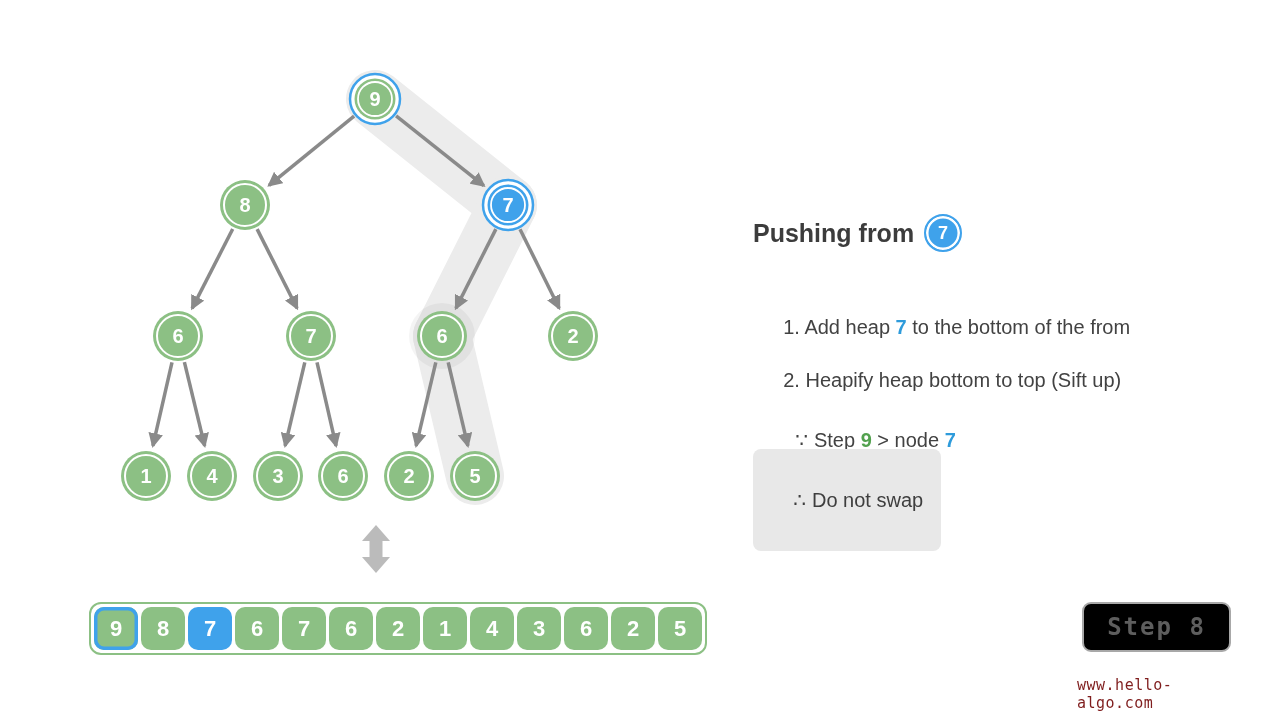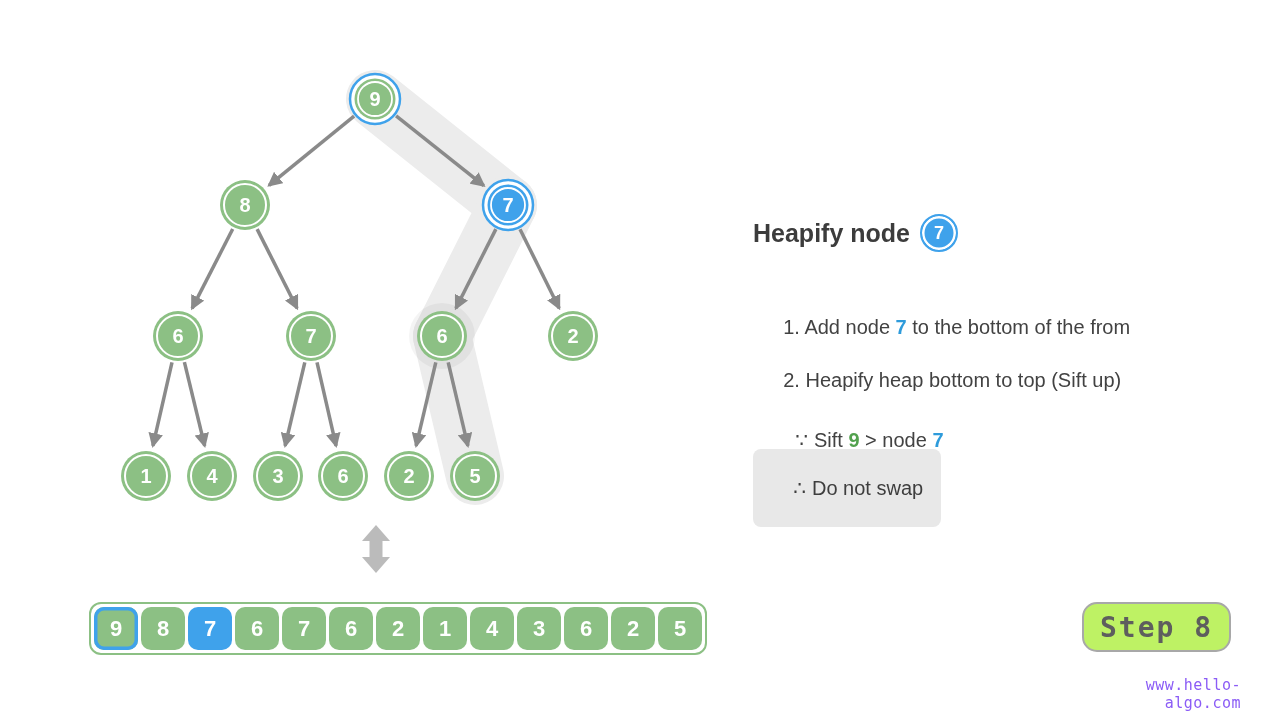--- a/index.html
+++ b/index.html
@@ -55,35 +55,35 @@
   }
   .li-1 { top:293px; }
   .li-2 { top:346px; }
   .because-line { position:absolute; left:773px; top:405px; font-size:20px; color:var(--text_body); white-space:pre-wrap; }
   .b-green { color:var(--green_text); font-weight:bold; }
   .b-blue  { color:var(--blue_text);  font-weight:bold; }
   .sym { margin-right:6px; }
   .conclusion-box {
     position:absolute; left:753px; top:449px;
     background:var(--box_bg); border-radius:8px;
-    padding:4px 18px; font-size:20px; color:#3E3E3E; white-space:pre-wrap;
+    padding:16px 18px; font-size:20px; color:#3E3E3E; white-space:pre-wrap;
   }
 
   
   .step-box {
     position:absolute; left:1082px; top:602px; width:149px; height:50px;
-    border:2px solid #A8A8A8; border-radius:15px; background:#bef264;
+    border:2px solid #A8A8A8; border-radius:9px; background:#000000;
     display:flex; align-items:center; justify-content:center;
     font-family:"DejaVu Sans Mono", monospace; font-weight:bold;
-    font-size:28px; color:#5E5E5E; letter-spacing:2px; cursor:default;
+    font-size:24px; color:#5E5E5E; letter-spacing:2px; cursor:default;
   }
   .watermark {
     position:absolute; left:1077px; top:676px; width:164px;
     font-family:"DejaVu Sans Mono", monospace; font-size:15px;
-    color:#8b5cf6; letter-spacing:0.5px; text-align:right;
+    color:#7f1d1d; letter-spacing:0.5px; 
   }
 </style>
 </head>
 <body>
 
 <div class="stage">
 
   <svg class="tree-svg" width="720" height="600" viewBox="0 0 720 600">
 
     <defs>
@@ -195,36 +195,36 @@
     <div class="cell">2</div>
     <div class="cell">1</div>
     <div class="cell">4</div>
     <div class="cell">3</div>
     <div class="cell">6</div>
     <div class="cell">2</div>
     <div class="cell">5</div>
   </div>
 
   <div class="panel-title">
-    <span>Heapify node</span>
+    <span>Pushing from</span>
     <span class="tcircle">
       <span>7</span>
     </span>
   </div>
 
   <div class="list-item li-1">
-    <span>1.</span><span> </span><span>Add node </span><span class="b-blue">7</span><span> to the bottom of the from</span>
+    <span>1.</span><span> </span><span>Add heap </span><span class="b-blue">7</span><span> to the bottom of the from</span>
   </div>
 
   <div class="list-item li-2">
     <span>2.</span><span> </span><span>Heapify heap bottom to top (Sift up)</span>
   </div>
 
   <div class="because-line">
-    <span class="sym">∵</span><span>Sift </span><span class="b-green">9</span><span> &gt; node </span><span class="b-blue">7</span>
+    <span class="sym">∵</span><span>Step </span><span class="b-green">9</span><span> &gt; node </span><span class="b-blue">7</span>
   </div>
 
   <div class="conclusion-box">
     <span class="sym">∴</span><span>Do not swap</span>
   </div>
 
   <div class="step-box">
     <span>Step 8</span>
   </div>
   <div class="watermark">www.hello-algo.com</div>

